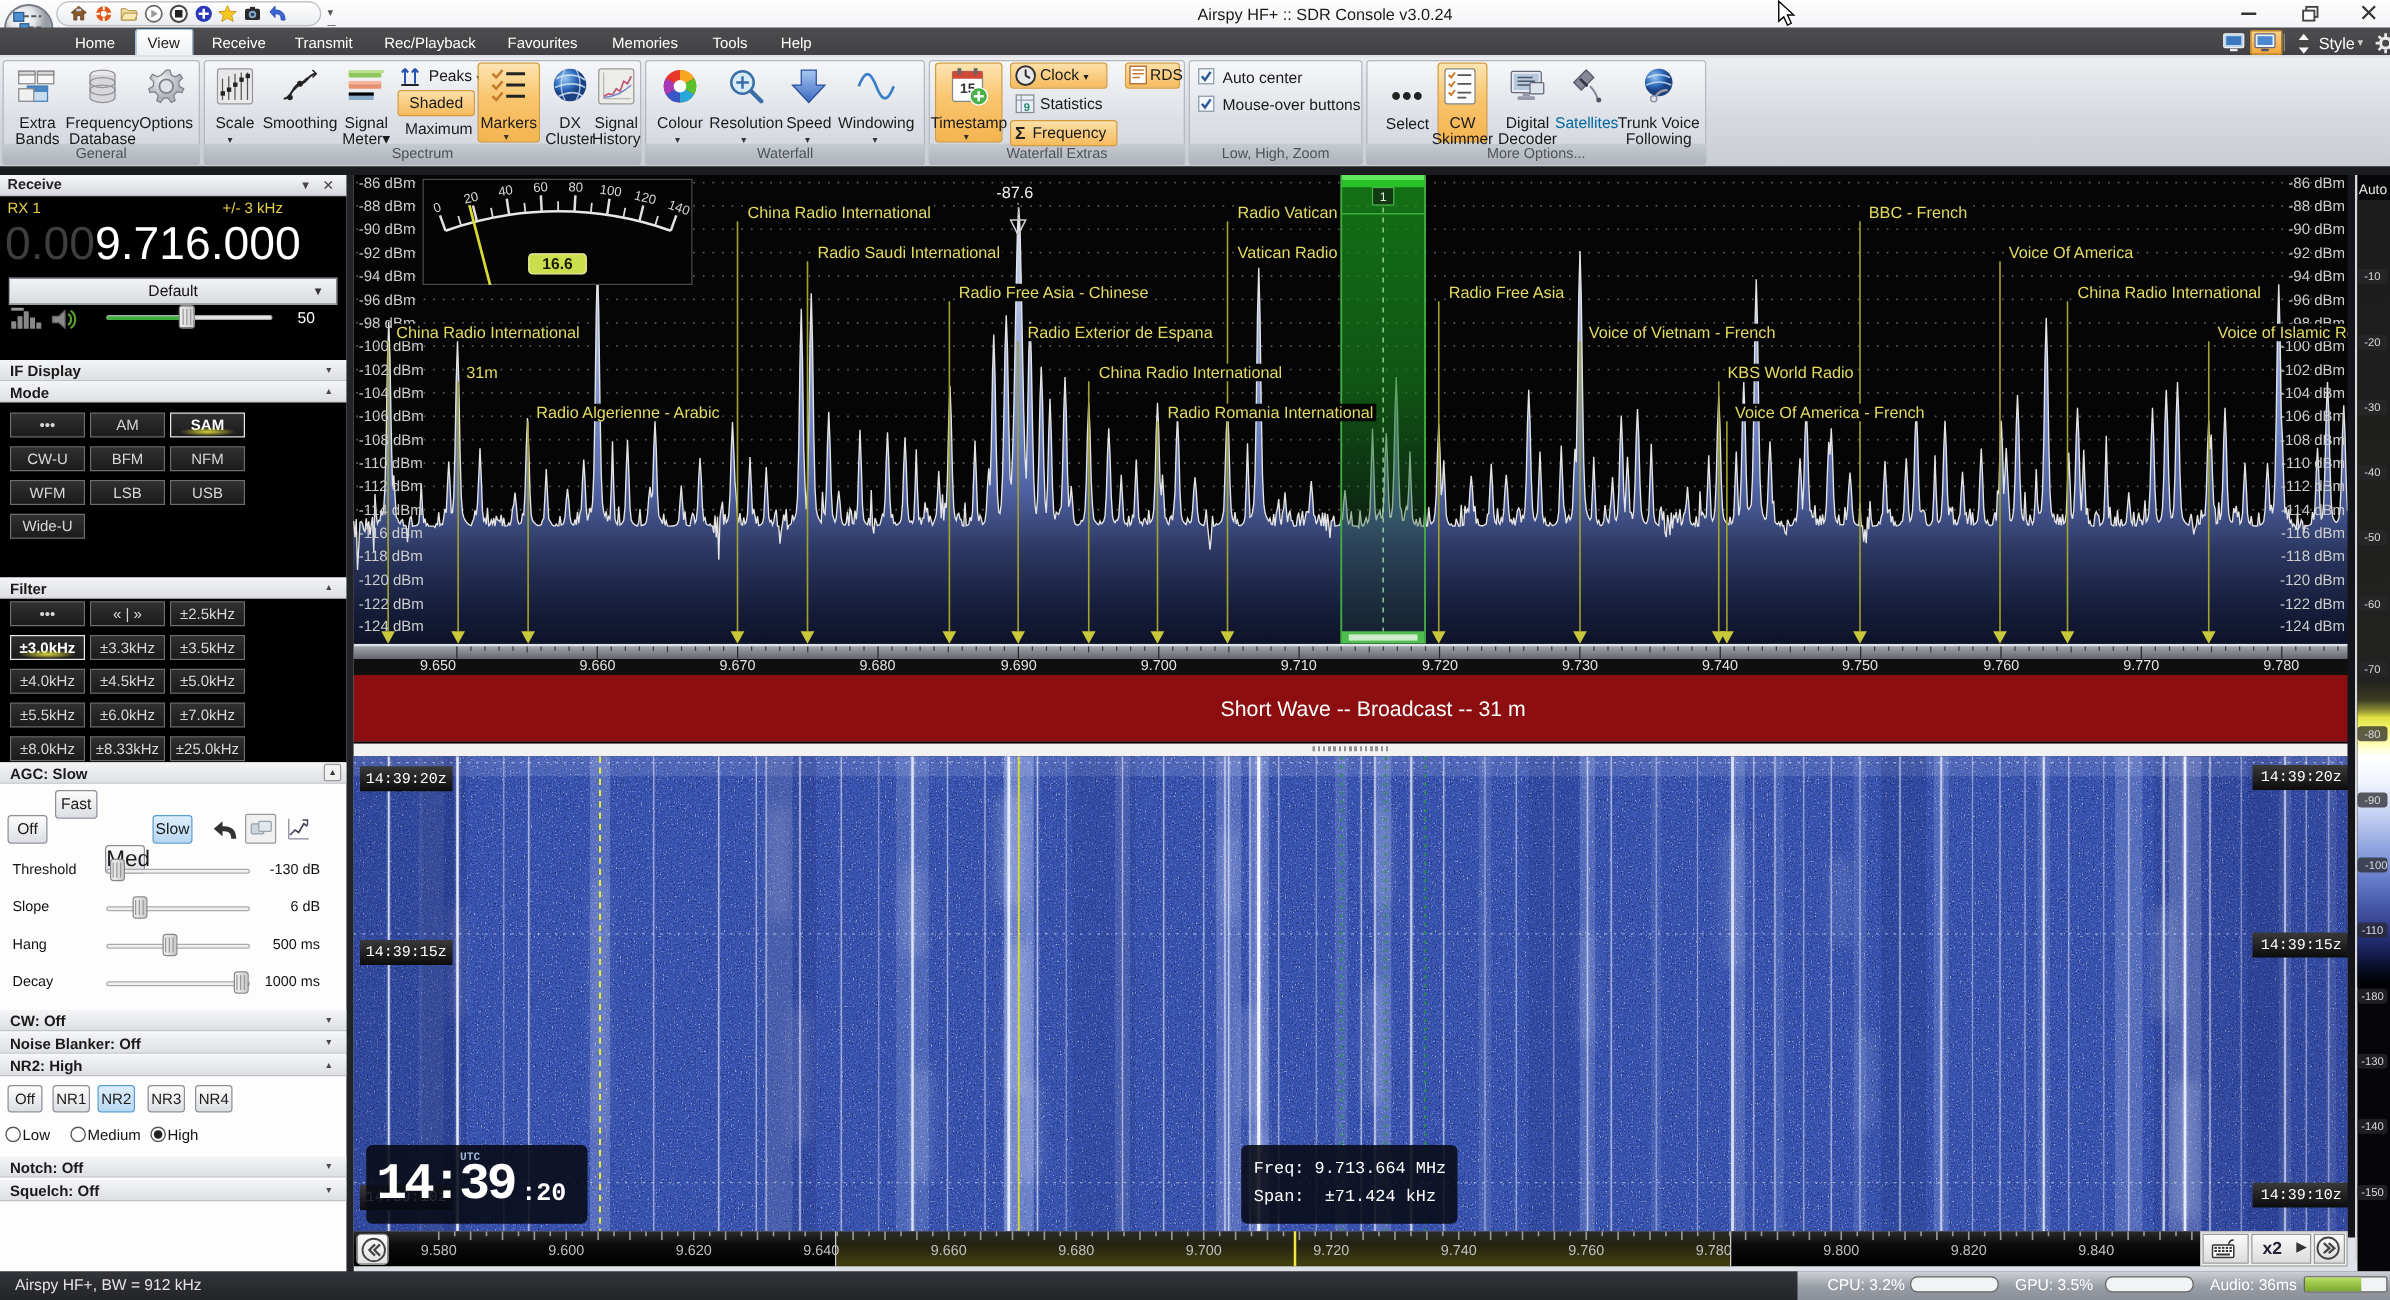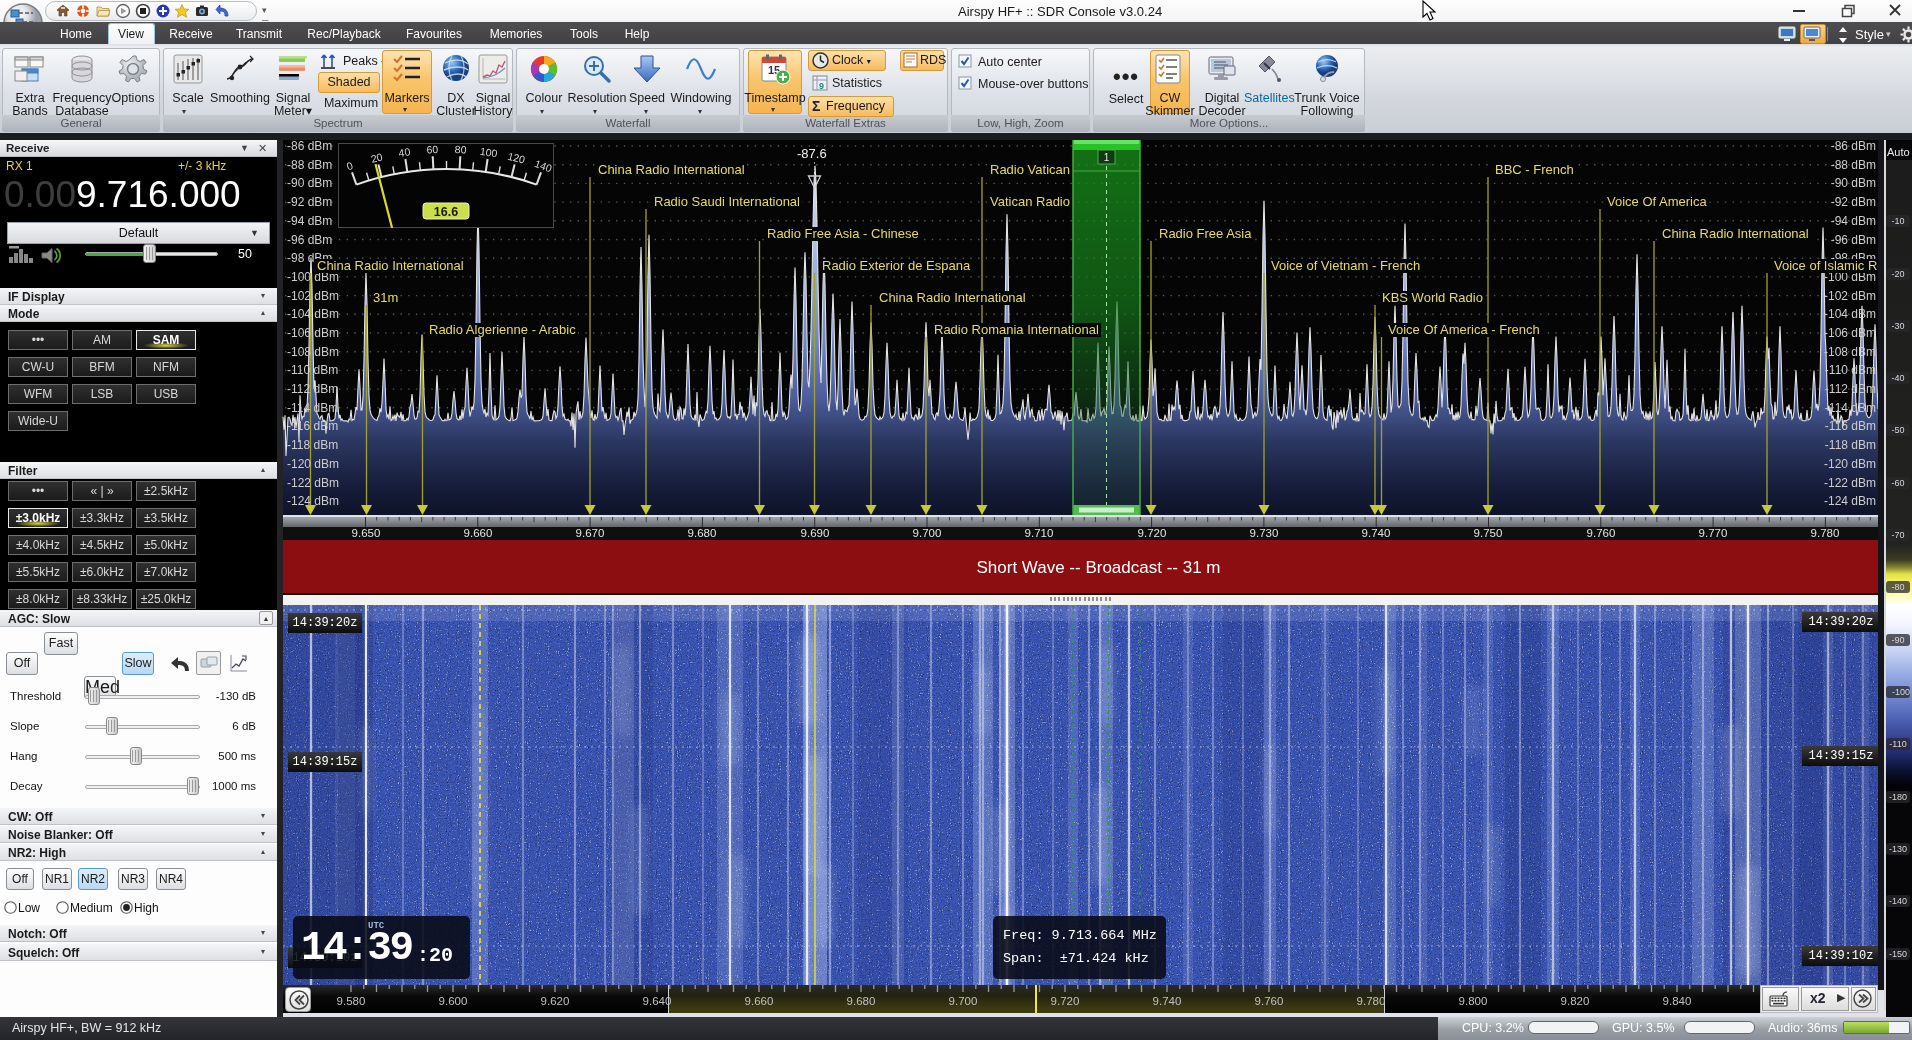--- a/index.html
+++ b/index.html
@@ -824,21 +824,21 @@
       <line x1="1508.7" y1="0" x2="1508.7" y2="3.5" stroke="#3a3a3a" stroke-width="1"></line>
       <line x1="1519.9" y1="0" x2="1519.9" y2="3.5" stroke="#3a3a3a" stroke-width="1"></line>
       <line x1="1531.2" y1="0" x2="1531.2" y2="3.5" stroke="#3a3a3a" stroke-width="1"></line>
       <line x1="1542.4" y1="0" x2="1542.4" y2="10" stroke="#2a2a2a" stroke-width="1"></line>
       <line x1="1553.6" y1="0" x2="1553.6" y2="3.5" stroke="#3a3a3a" stroke-width="1"></line>
       <line x1="1564.9" y1="0" x2="1564.9" y2="3.5" stroke="#3a3a3a" stroke-width="1"></line>
       <line x1="1576.1" y1="0" x2="1576.1" y2="3.5" stroke="#3a3a3a" stroke-width="1"></line>
       <line x1="1587.3" y1="0" x2="1587.3" y2="3.5" stroke="#3a3a3a" stroke-width="1"></line>
       <line x1="1598.5" y1="0" x2="1598.5" y2="5" stroke="#3a3a3a" stroke-width="1"></line>
     </svg>
-    <div class="abs" style="left:336px;top:527px;width:60px;text-align:center;font-size:11.5px;color:#e4e4e4">9.650</div>
+    <div class="abs" style="left:336px;top:527px;width:60px;text-align:left;font-size:11.5px;color:#e4e4e4">9.650</div>
     <div class="abs" style="left:448px;top:527px;width:60px;text-align:center;font-size:11.5px;color:#e4e4e4">9.660</div>
     <div class="abs" style="left:560px;top:527px;width:60px;text-align:center;font-size:11.5px;color:#e4e4e4">9.670</div>
     <div class="abs" style="left:672px;top:527px;width:60px;text-align:center;font-size:11.5px;color:#e4e4e4">9.680</div>
     <div class="abs" style="left:785px;top:527px;width:60px;text-align:center;font-size:11.5px;color:#e4e4e4">9.690</div>
     <div class="abs" style="left:897px;top:527px;width:60px;text-align:center;font-size:11.5px;color:#e4e4e4">9.700</div>
     <div class="abs" style="left:1009px;top:527px;width:60px;text-align:center;font-size:11.5px;color:#e4e4e4">9.710</div>
     <div class="abs" style="left:1122px;top:527px;width:60px;text-align:center;font-size:11.5px;color:#e4e4e4">9.720</div>
     <div class="abs" style="left:1234px;top:527px;width:60px;text-align:center;font-size:11.5px;color:#e4e4e4">9.730</div>
     <div class="abs" style="left:1346px;top:527px;width:60px;text-align:center;font-size:11.5px;color:#e4e4e4">9.740</div>
     <div class="abs" style="left:1458px;top:527px;width:60px;text-align:center;font-size:11.5px;color:#e4e4e4">9.750</div>

